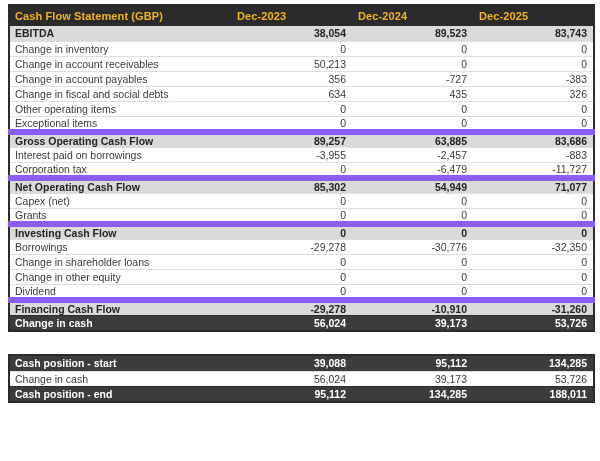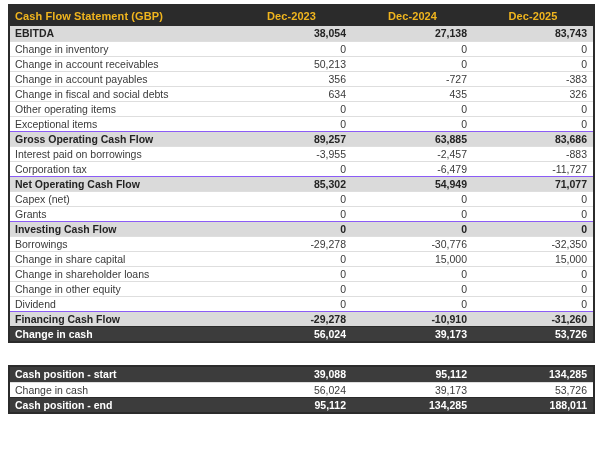--- a/index.html
+++ b/index.html
@@ -28,21 +28,21 @@
     background: #2b2b2b;
     color: #f0b51e;
     font-size: 11px;
     font-weight: 700;
     height: 21px;
     padding: 0 6px;
     white-space: nowrap;
     letter-spacing: .1px;
   }
   thead th.title { text-align: left; padding-left: 5px; }
-  thead th.num   { text-align: center; }
+  thead th.num   { text-align: left; }
 
   
   tbody td {
     font-size: 10.5px;
     height: 15px;
     padding: 0 6px;
     white-space: nowrap;
     overflow: hidden;
   }
   tbody td.label { text-align: left; padding-left: 5px; }
@@ -50,21 +50,21 @@
 
   tr.item td {
     background: #ffffff;
     color: #3a3a3a;
     border-top: 1px solid #dedede;
   }
   tr.subtotal td {
     background: #dadada;
     color: #242424;
     font-weight: 700;
-    border-top: 1px solid #8b5cf6;
+    border-top: 6px solid #8b5cf6;
   }
   tr.dark td {
     background: #3c3c3c;
     color: #ffffff;
     font-weight: 700;
     border-top: 1px solid #2b2b2b;
     height: 16px;
   }
   tbody tr:first-child td { border-top: none; }
 
@@ -87,21 +87,21 @@
         <th class="title">Cash Flow Statement (GBP)</th>
         <th class="num">Dec-2023</th>
         <th class="num">Dec-2024</th>
         <th class="num">Dec-2025</th>
       </tr>
     </thead>
     <tbody id="main-body">
         <tr class="subtotal">
           <td class="label">EBITDA</td>
           <td class="num">38,054</td>
-          <td class="num">27,138</td>
+          <td class="num">89,523</td>
           <td class="num">83,743</td>
         </tr>
         <tr class="item">
           <td class="label">Change in inventory</td>
           <td class="num">0</td>
           <td class="num">0</td>
           <td class="num">0</td>
         </tr>
         <tr class="item">
           <td class="label">Change in account receivables</td>
@@ -173,26 +173,20 @@
           <td class="label">Investing Cash Flow</td>
           <td class="num">0</td>
           <td class="num">0</td>
           <td class="num">0</td>
         </tr>
         <tr class="item">
           <td class="label">Borrowings</td>
           <td class="num">-29,278</td>
           <td class="num">-30,776</td>
           <td class="num">-32,350</td>
-        </tr>
-        <tr class="item">
-          <td class="label">Change in share capital</td>
-          <td class="num">0</td>
-          <td class="num">15,000</td>
-          <td class="num">15,000</td>
         </tr>
         <tr class="item">
           <td class="label">Change in shareholder loans</td>
           <td class="num">0</td>
           <td class="num">0</td>
           <td class="num">0</td>
         </tr>
         <tr class="item">
           <td class="label">Change in other equity</td>
           <td class="num">0</td>

